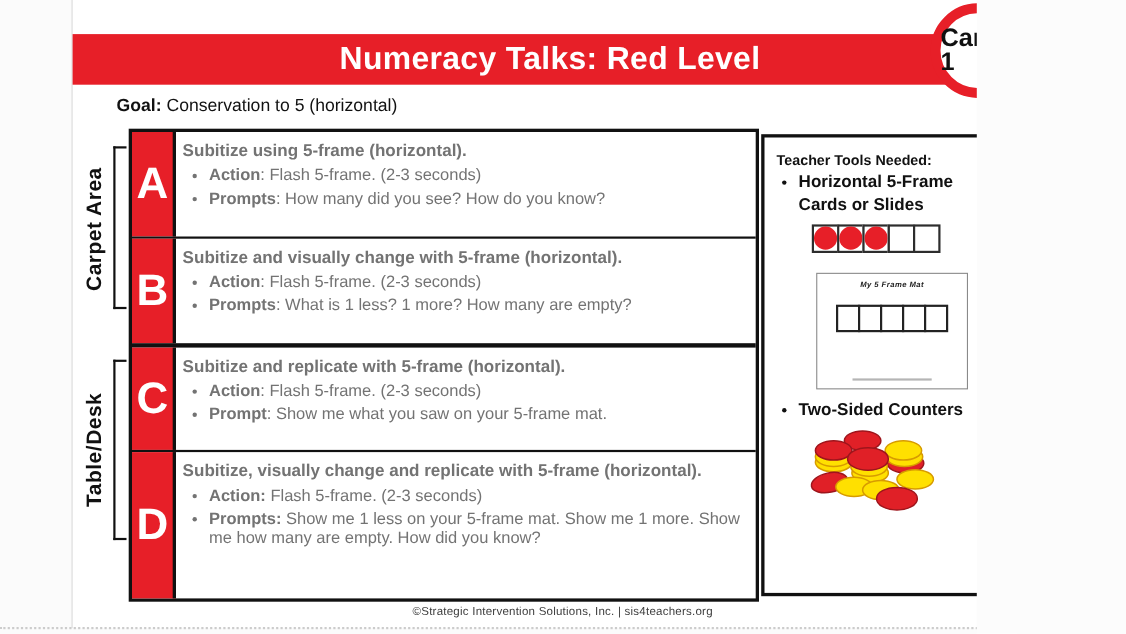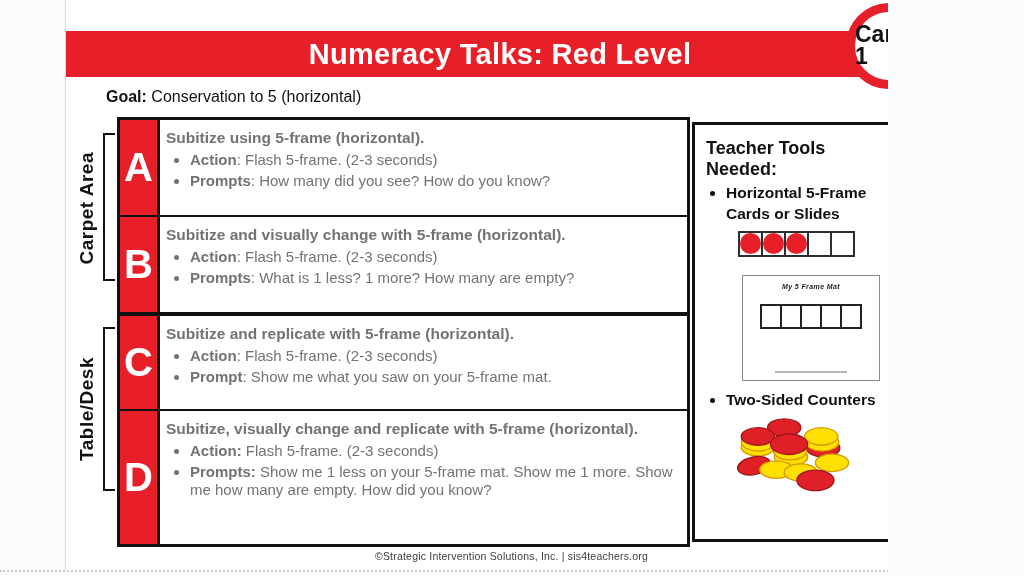--- a/index.html
+++ b/index.html
@@ -51,21 +51,21 @@
                  color:#fff; font-size:40px; font-weight:800; }
   .row-content { flex:1; padding:9px 8px 3px 6px; color:#737373; }
   .row-title { font-weight:800; font-size:15.5px; line-height:1.2; }
   .row-content ul { margin:3px 0 0 0; padding-left:24px; }
   .row-content li { font-size:15px; line-height:1.23; margin-bottom:3px; }
   .row-content li b { font-weight:800; }
 
   
   .tools-panel { position:absolute; left:626px; top:122px; width:214px; height:420px;
                  border:3px solid #111; background:#fff; padding:13px 6px 6px 11px; color:#111; }
-  .tp-heading { font-weight:800; font-size:18px; margin-bottom:3px; }
+  .tp-heading { font-weight:800; font-size:13px; margin-bottom:3px; }
   .tp-list { margin:0 0 2px 0; padding-left:20px; }
   .tp-list li { font-weight:800; font-size:15.5px; line-height:1.35; }
   .tp-list li .underlined { text-decoration:underline; text-decoration-thickness:2px; text-underline-offset:3px; }
 
   .five-frame { display:flex; margin:6px 0 18px 32px; }
   .five-frame .cell { width:25px; height:26px; border:2px solid #2d2d2d; margin-left:-2px;
                       display:flex; align-items:center; justify-content:center; background:#fff; }
   .five-frame .cell:first-child { margin-left:0; }
   .five-frame .dot { width:21px; height:21px; border-radius:50%; background:#e71f28; }
 

